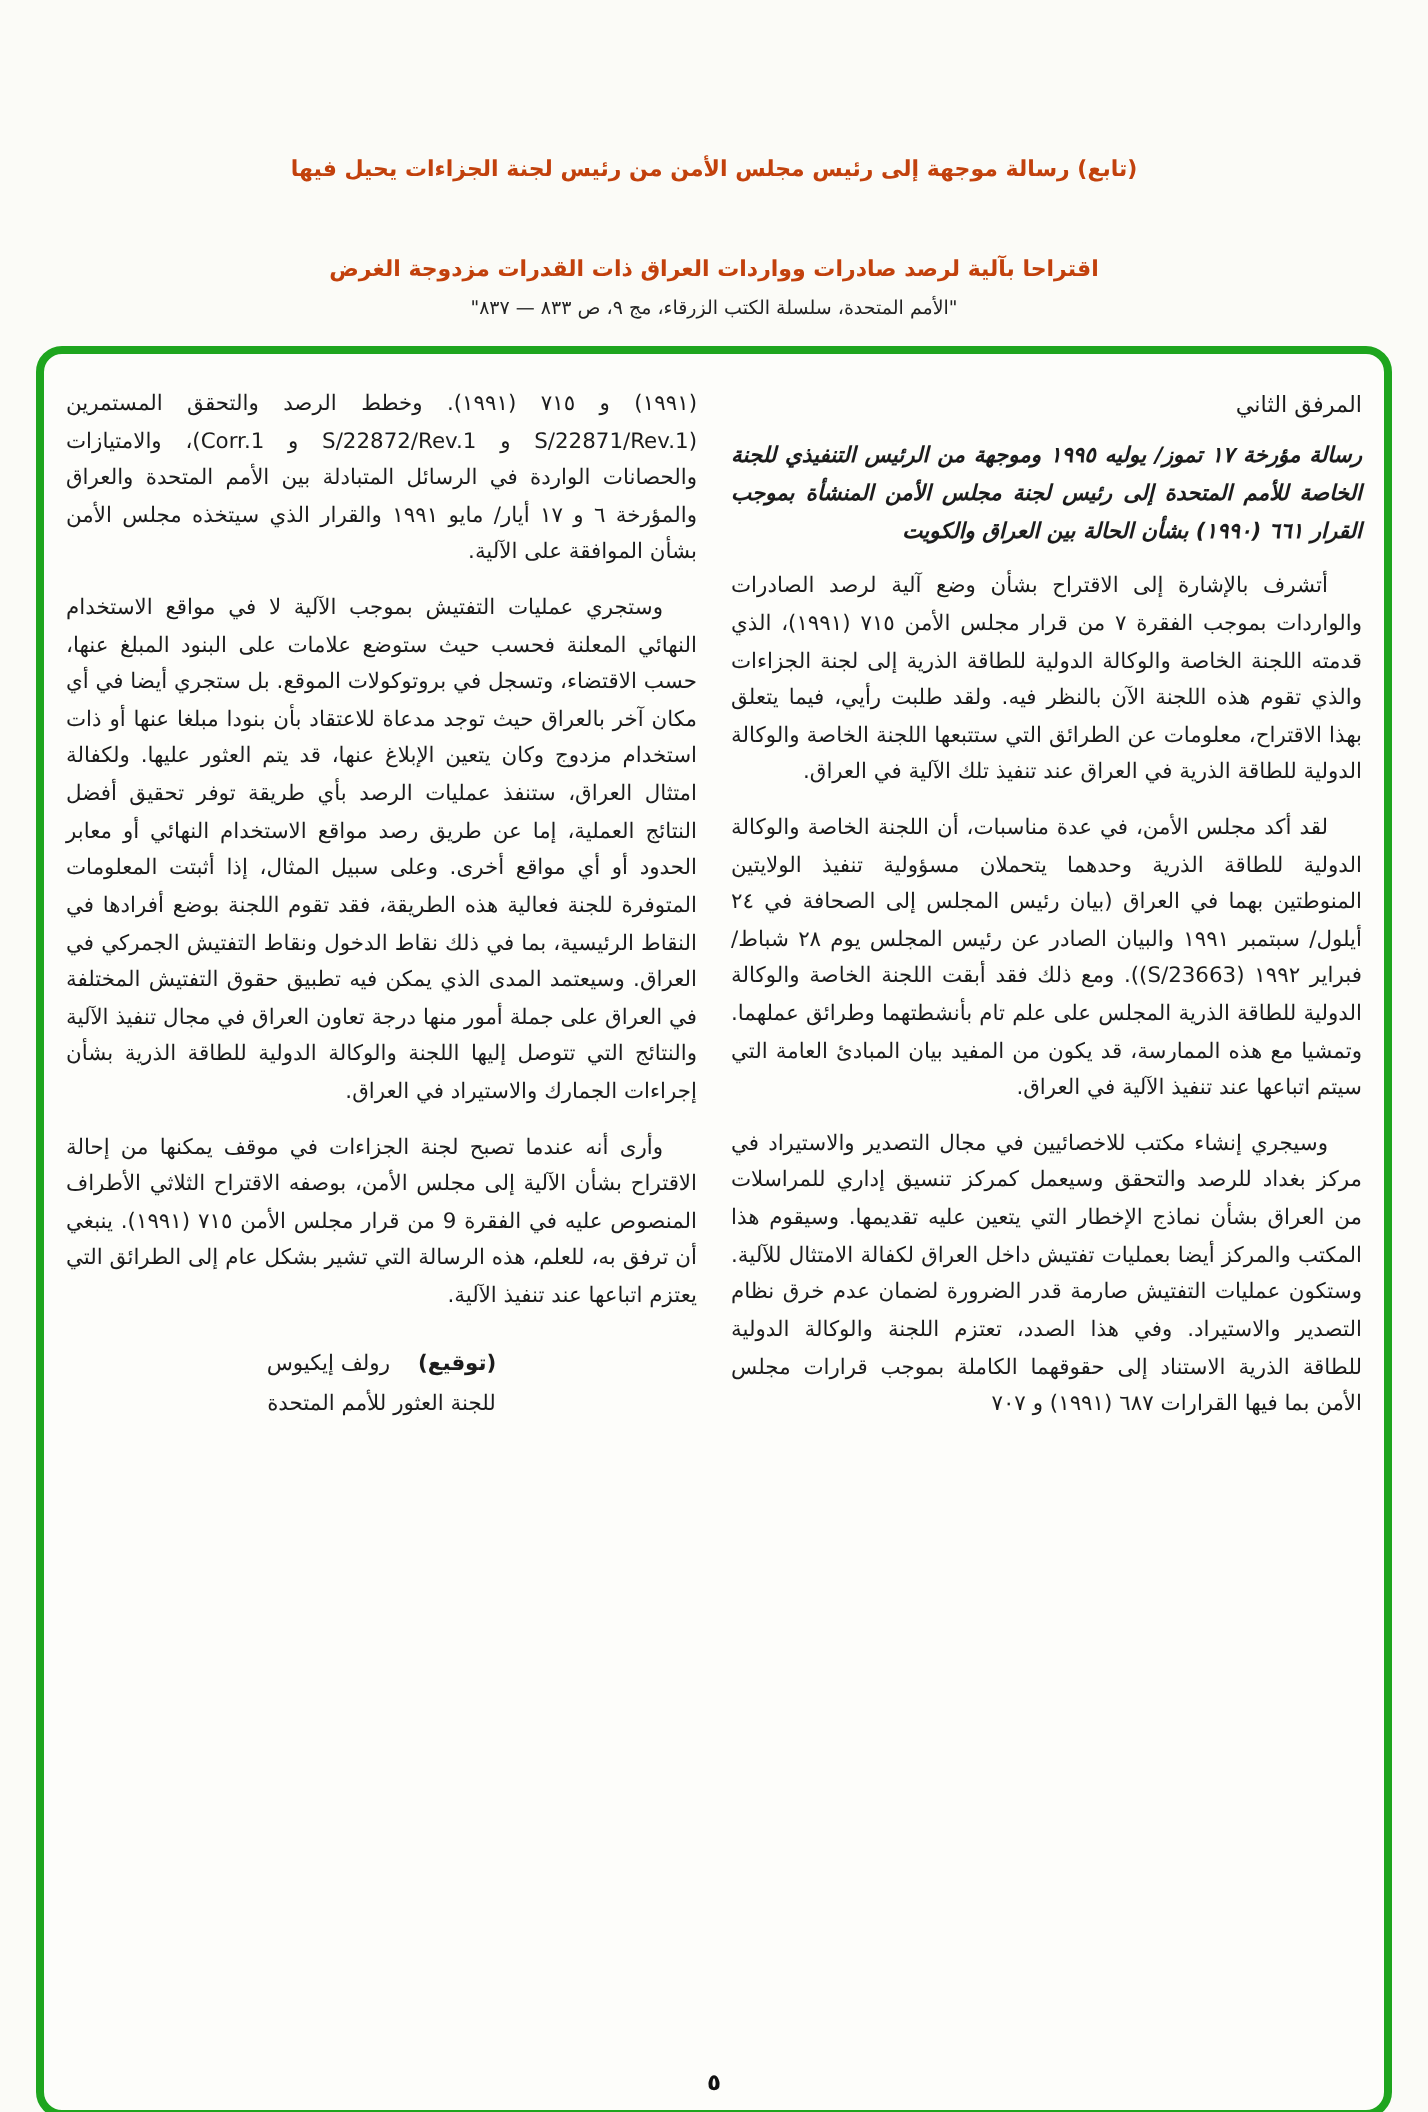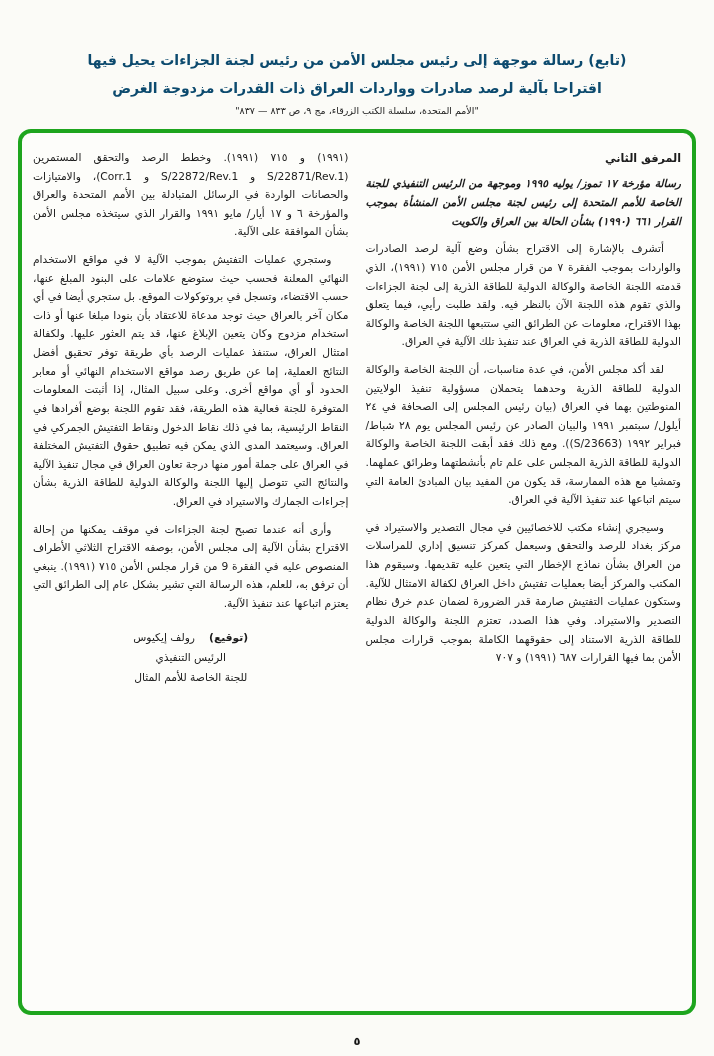--- a/index.html
+++ b/index.html
@@ -13,23 +13,24 @@
     position: relative;
     width: 714px; height: 1056px;
     overflow: hidden;
   }
   .doc-header {
     padding-top: 46px;
     text-align: center;
   }
   .h-line {
     font-weight: bold;
-    font-size: 14px;
+    font-size: 11px;
     line-height: 2.0;
-    color: #0c4a6e;
+    color: #c2410c;
+    margin-top: 28px;
   }
   .h-src {
     font-size: 9.5px;
     margin-top: 3px;
     color: #222;
   }
   .green-box {
     width: 678px;
     height: 886px;
     margin: 13px auto 0 auto;
@@ -45,21 +46,21 @@
     height: 100%;
   }
   .col {
     flex: 1 1 0;
     font-size: 10.7px;
     line-height: 1.74;
     text-align: justify;
     color: #1c1c1c;
   }
   .annex-title {
-    font-weight: bold;
+    font-weight: normal;
     font-size: 11.2px;
     margin-bottom: 7px;
   }
   .bold-sub {
     font-weight: bold;
     margin-bottom: 9px;
     font-style: italic;
   }
   .para { margin-bottom: 9px; }
   .indent { text-indent: 17px; }
@@ -103,22 +104,21 @@
       </div>
 
       <div class="col">
         <p class="para">(١٩٩١) و ٧١٥ (١٩٩١). وخطط الرصد والتحقق المستمرين (S/22871/Rev.1 و S/22872/Rev.1 و Corr.1)، والامتيازات والحصانات الواردة في الرسائل المتبادلة بين الأمم المتحدة والعراق والمؤرخة ٦ و ١٧ أيار/ مايو ١٩٩١ والقرار الذي سيتخذه مجلس الأمن بشأن الموافقة على الآلية.</p>
         <p class="para indent">وستجري عمليات التفتيش بموجب الآلية لا في مواقع الاستخدام النهائي المعلنة فحسب حيث ستوضع علامات على البنود المبلغ عنها، حسب الاقتضاء، وتسجل في بروتوكولات الموقع. بل ستجري أيضا في أي مكان آخر بالعراق حيث توجد مدعاة للاعتقاد بأن بنودا مبلغا عنها أو ذات استخدام مزدوج وكان يتعين الإبلاغ عنها، قد يتم العثور عليها. ولكفالة امتثال العراق، ستنفذ عمليات الرصد بأي طريقة توفر تحقيق أفضل النتائج العملية، إما عن طريق رصد مواقع الاستخدام النهائي أو معابر الحدود أو أي مواقع أخرى. وعلى سبيل المثال، إذا أثبتت المعلومات المتوفرة للجنة فعالية هذه الطريقة، فقد تقوم اللجنة بوضع أفرادها في النقاط الرئيسية، بما في ذلك نقاط الدخول ونقاط التفتيش الجمركي في العراق. وسيعتمد المدى الذي يمكن فيه تطبيق حقوق التفتيش المختلفة في العراق على جملة أمور منها درجة تعاون العراق في مجال تنفيذ الآلية والنتائج التي تتوصل إليها اللجنة والوكالة الدولية للطاقة الذرية بشأن إجراءات الجمارك والاستيراد في العراق.</p>
         <p class="para indent">وأرى أنه عندما تصبح لجنة الجزاءات في موقف يمكنها من إحالة الاقتراح بشأن الآلية إلى مجلس الأمن، بوصفه الاقتراح الثلاثي الأطراف المنصوص عليه في الفقرة 9 من قرار مجلس الأمن ٧١٥ (١٩٩١). ينبغي أن ترفق به، للعلم، هذه الرسالة التي تشير بشكل عام إلى الطرائق التي يعتزم اتباعها عند تنفيذ الآلية.</p>
         <div class="signature">
           <div>
             <span class="sig-label">(توقيع)</span><span class="sig-name">رولف إيكيوس</span>
           </div>
-          <div>الرئيس التنفيذي</div>
-          <div>للجنة الخاصة للأمم المثال</div>
+          <div>للجنة العثور للأمم المتحدة</div>
         </div>
       </div>
 
     </div>
   </div>
 
   <div class="page-num">٥</div>
 
 </div>
 

